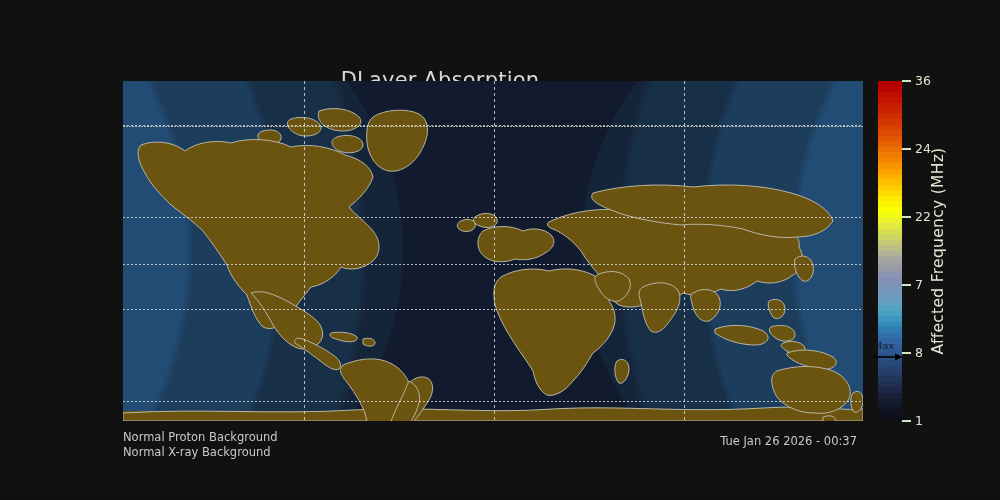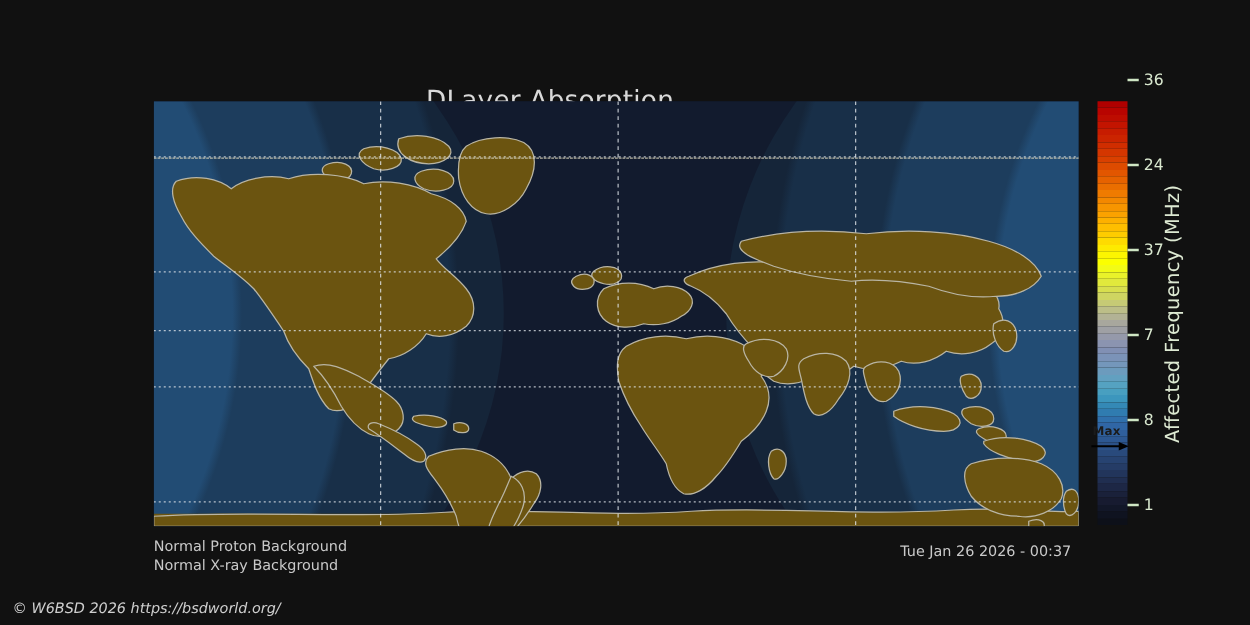--- a/index.html
+++ b/index.html
@@ -77,21 +77,21 @@
   }
   #colorbar {
     position: absolute;
     inset: 0;
     width: 24px; height: 340px;
   }
   .cb-band { width: 100%; }
 
   #cb-ticks {
     position: absolute;
-    left: 902px; top: 64px;
+    left: 902px; top: 81px;
     width: 40px; height: 340px; text-align: right;
   }
   .cb-tick {
     position: absolute;
     left: 0;
     height: 14px;
     display: flex;
     align-items: center;
     gap: 4px;
     white-space: nowrap;
@@ -123,21 +123,20 @@
     letter-spacing: .3px;
   }
 
   
   #max-annotation {
     position: absolute;
     left: 872px;
     top: 348px;
     width: 46px; height: 26px;
     pointer-events: none;
-    font-weight: bold;
   }
   #max-annotation .max-label {
     position: absolute;
     left: 2px; top: 0;
     color: #1b1b1b;
     font-size: 9.5px;
     line-height: 1;
     letter-spacing: .2px;
   }
   #max-annotation .max-arrow {
@@ -440,21 +439,21 @@
       <div class="cb-tick" style="top: -7px;">
         <span class="dash"></span>
         <span class="val">36</span>
       </div>
       <div class="cb-tick" style="top: 61px;">
         <span class="dash"></span>
         <span class="val">24</span>
       </div>
       <div class="cb-tick" style="top: 129px;">
         <span class="dash"></span>
-        <span class="val">37</span>
+        <span class="val">22</span>
       </div>
       <div class="cb-tick" style="top: 197px;">
         <span class="dash"></span>
         <span class="val">7</span>
       </div>
       <div class="cb-tick" style="top: 265px;">
         <span class="dash"></span>
         <span class="val">8</span>
       </div>
       <div class="cb-tick" style="top: 333px;">
@@ -473,15 +472,14 @@
       <line x1="0" y1="4" x2="23" y2="4" stroke="#000000" stroke-width="1.6"></line>
       <polygon points="22,0.6 30,4 22,7.4" fill="#000000"></polygon>
     </svg>
   </div>
 
   <div class="cap-left" id="caption-proton">Normal Proton Background</div>
   <div class="cap-left" id="caption-xray">Normal X-ray Background</div>
 
   <div id="timestamp">Tue Jan 26 2026 - 00:37</div>
 
-  <div id="copyright">© W6BSD 2026 https://bsdworld.org/</div>
 
 </div>
 
 </body></html>

